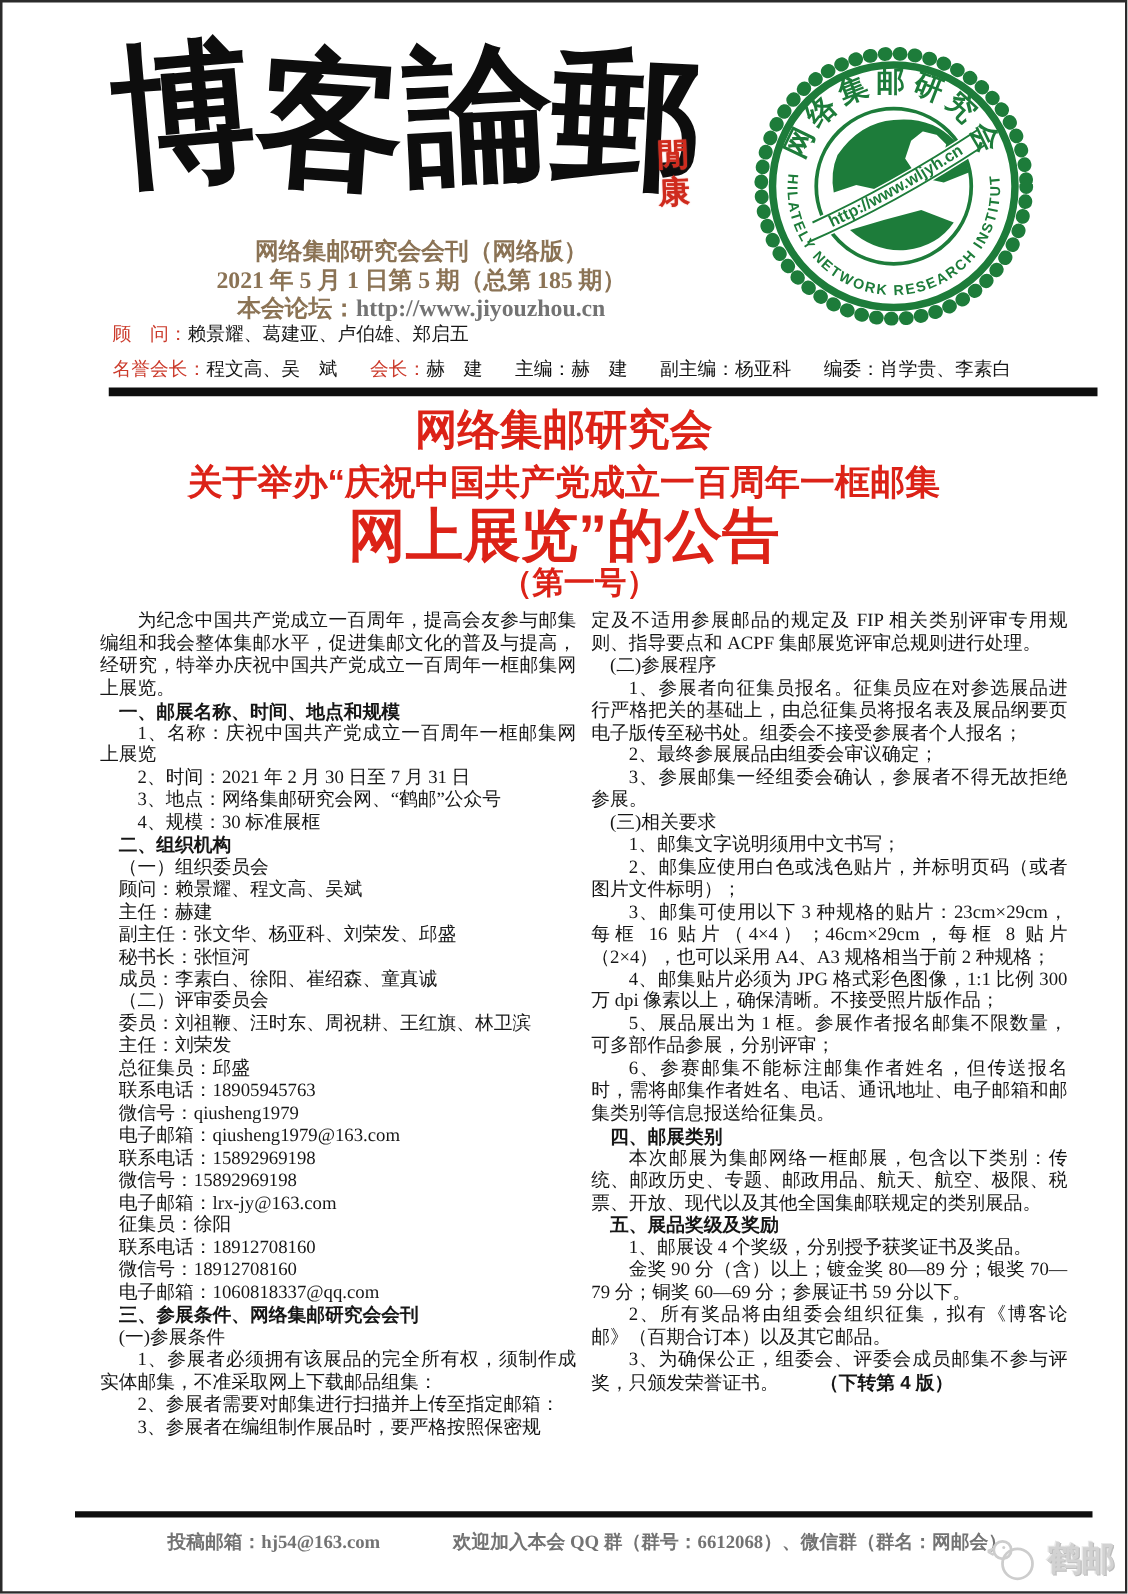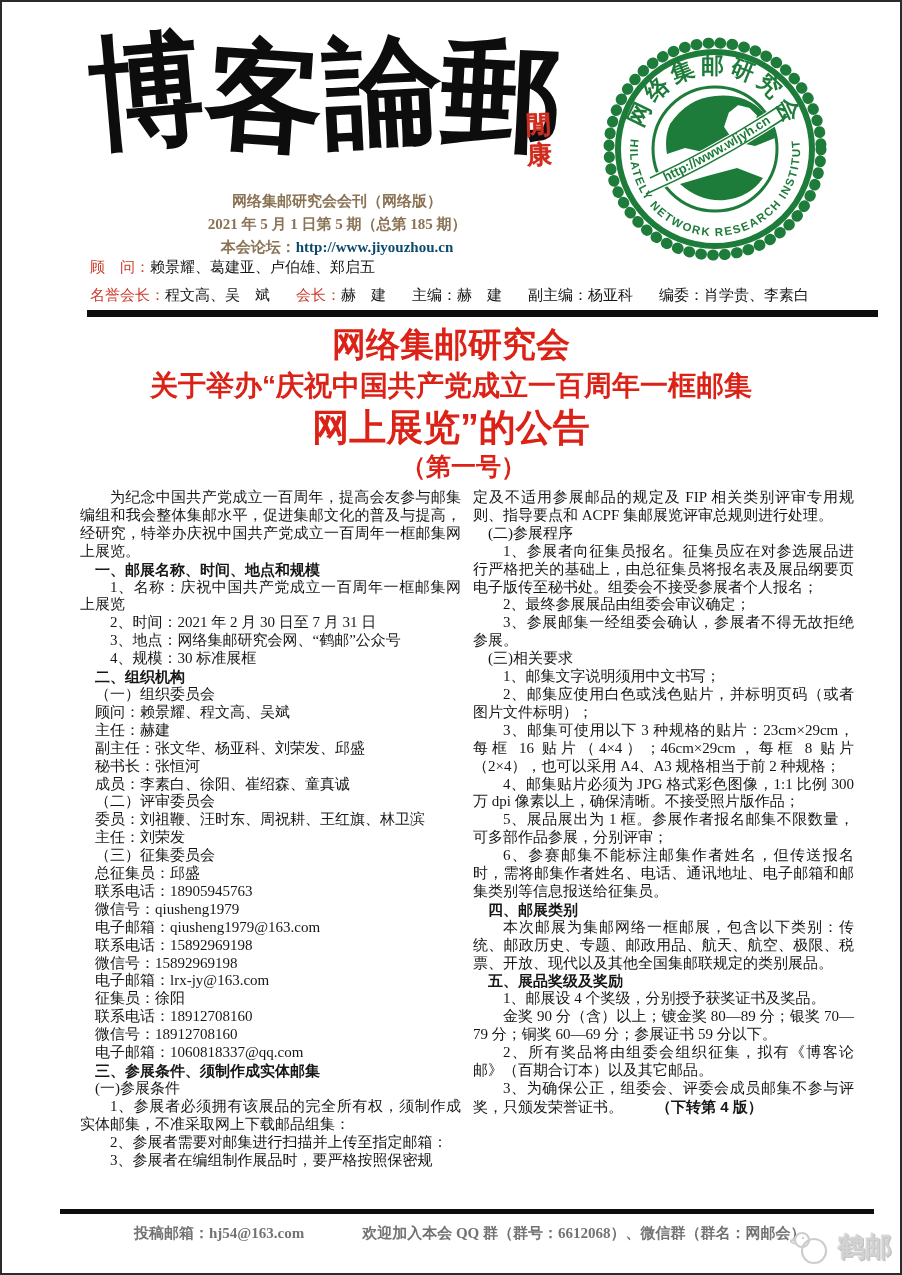--- a/index.html
+++ b/index.html
@@ -23,36 +23,36 @@
   .calligraphy span:nth-child(4){ transform:rotate(3deg) translateY(4px); }
   .seal{
     position:absolute; left:514px; top:108px; width:46px; height:66px;
     color:#cf2b1e; font-weight:bold; font-size:25px; line-height:30px;
     text-align:center; letter-spacing:0;
     text-shadow:0 0 1px #e05548;
     transform:rotate(-2deg);
   }
   .pubinfo{
     position:absolute; left:120px; top:188px; width:430px; text-align:center;
-    color:#8b7355; font-size:15px; line-height:23px; font-weight:bold;
-  }
-  .pubinfo .url{ color:#0c4a6e; }
+    color:#8b7355; font-size:19px; line-height:23px; font-weight:bold;
+  }
+  .pubinfo .url{ color:#737373; }
   .stamp{ position:absolute; top:32px; right:70px; width:230px; height:230px; }
   
   .masthead{ position:absolute; left:88px; top:256px; right:24px; font-size:15px; }
   .mast-row{ display:flex; gap:26px; margin-bottom:9px; white-space:nowrap; }
   .mast-item .mlabel{ font-weight:normal; color:#111; }
   .mast-item.red .mlabel{ color:#cb3a2b; }
   .rule-top{ position:absolute; left:85px; right:22px; top:308px; height:7px; background:#0e0e0e; }
   
   .announce{ position:absolute; left:0; right:0; top:321px; text-align:center; color:#dc2217;
     font-family:"Liberation Sans", sans-serif; font-weight:bold; }
   .announce .t1{ font-size:34px; line-height:42px; }
   .announce .t2{ font-size:28px; line-height:42px; }
-  .announce .t3{ font-size:37px; line-height:42px; }
+  .announce .t3{ font-size:46px; line-height:42px; }
   .announce .sub{ font-size:25px; line-height:30px; margin-top:2px; }
   
   .article{ position:absolute; left:78px; right:46px; top:477px; height:728px;
     display:flex; gap:12px; overflow:hidden;margin-top:10px; }
   .col{ flex:1; font-size:15px; line-height:17.9px; text-align:justify; }
   .col p{ margin:0; }
   .para{ text-indent:2em; }
   .sub{ text-indent:1em; }
   .cont{ text-indent:0; }
   .section{ text-indent:1em; font-weight:bold; font-family:"Liberation Sans", sans-serif; font-size:15px; }
@@ -158,33 +158,32 @@
         <p class="section"><span>二、组织机构</span></p>
         <p class="sub"><span>（一）组织委员会</span></p>
         <p class="sub"><span>顾问：赖景耀、程文高、吴斌</span></p>
         <p class="sub"><span>主任：赫建</span></p>
         <p class="sub"><span>副主任：张文华、杨亚科、刘荣发、邱盛</span></p>
         <p class="sub"><span>秘书长：张恒河</span></p>
         <p class="sub"><span>成员：李素白、徐阳、崔绍森、童真诚</span></p>
         <p class="sub"><span>（二）评审委员会</span></p>
         <p class="sub"><span>委员：刘祖鞭、汪时东、周祝耕、王红旗、林卫滨</span></p>
         <p class="sub"><span>主任：刘荣发</span></p>
-        <p class="sub"><span>（三）征集委员会</span></p>
         <p class="sub"><span>总征集员：邱盛</span></p>
         <p class="sub"><span>联系电话：18905945763</span></p>
         <p class="sub"><span>微信号：qiusheng1979</span></p>
         <p class="sub"><span>电子邮箱：qiusheng1979@163.com</span></p>
         <p class="sub"><span>联系电话：15892969198</span></p>
         <p class="sub"><span>微信号：15892969198</span></p>
         <p class="sub"><span>电子邮箱：lrx-jy@163.com</span></p>
         <p class="sub"><span>征集员：徐阳</span></p>
         <p class="sub"><span>联系电话：18912708160</span></p>
         <p class="sub"><span>微信号：18912708160</span></p>
         <p class="sub"><span>电子邮箱：1060818337@qq.com</span></p>
-        <p class="section"><span>三、参展条件、须制作成实体邮集</span></p>
+        <p class="section"><span>三、参展条件、网络集邮研究会会刊</span></p>
         <p class="sub"><span>(一)参展条件</span></p>
         <p class="para"><span>1、参展者必须拥有该展品的完全所有权，须制作成实体邮集，不准采取网上下载邮品组集：</span></p>
         <p class="para"><span>2、参展者需要对邮集进行扫描并上传至指定邮箱：</span></p>
         <p class="para"><span>3、参展者在编组制作展品时，要严格按照保密规</span></p>
       </div>
     <div class="col">
 
     <p class="cont"><span>定及不适用参展邮品的规定及 FIP 相关类别评审专用规则、指导要点和 ACPF 集邮展览评审总规则进行处理。</span></p>
         <p class="sub"><span>(二)参展程序</span></p>
         <p class="para"><span>1、参展者向征集员报名。征集员应在对参选展品进行严格把关的基础上，由总征集员将报名表及展品纲要页电子版传至秘书处。组委会不接受参展者个人报名；</span></p>

